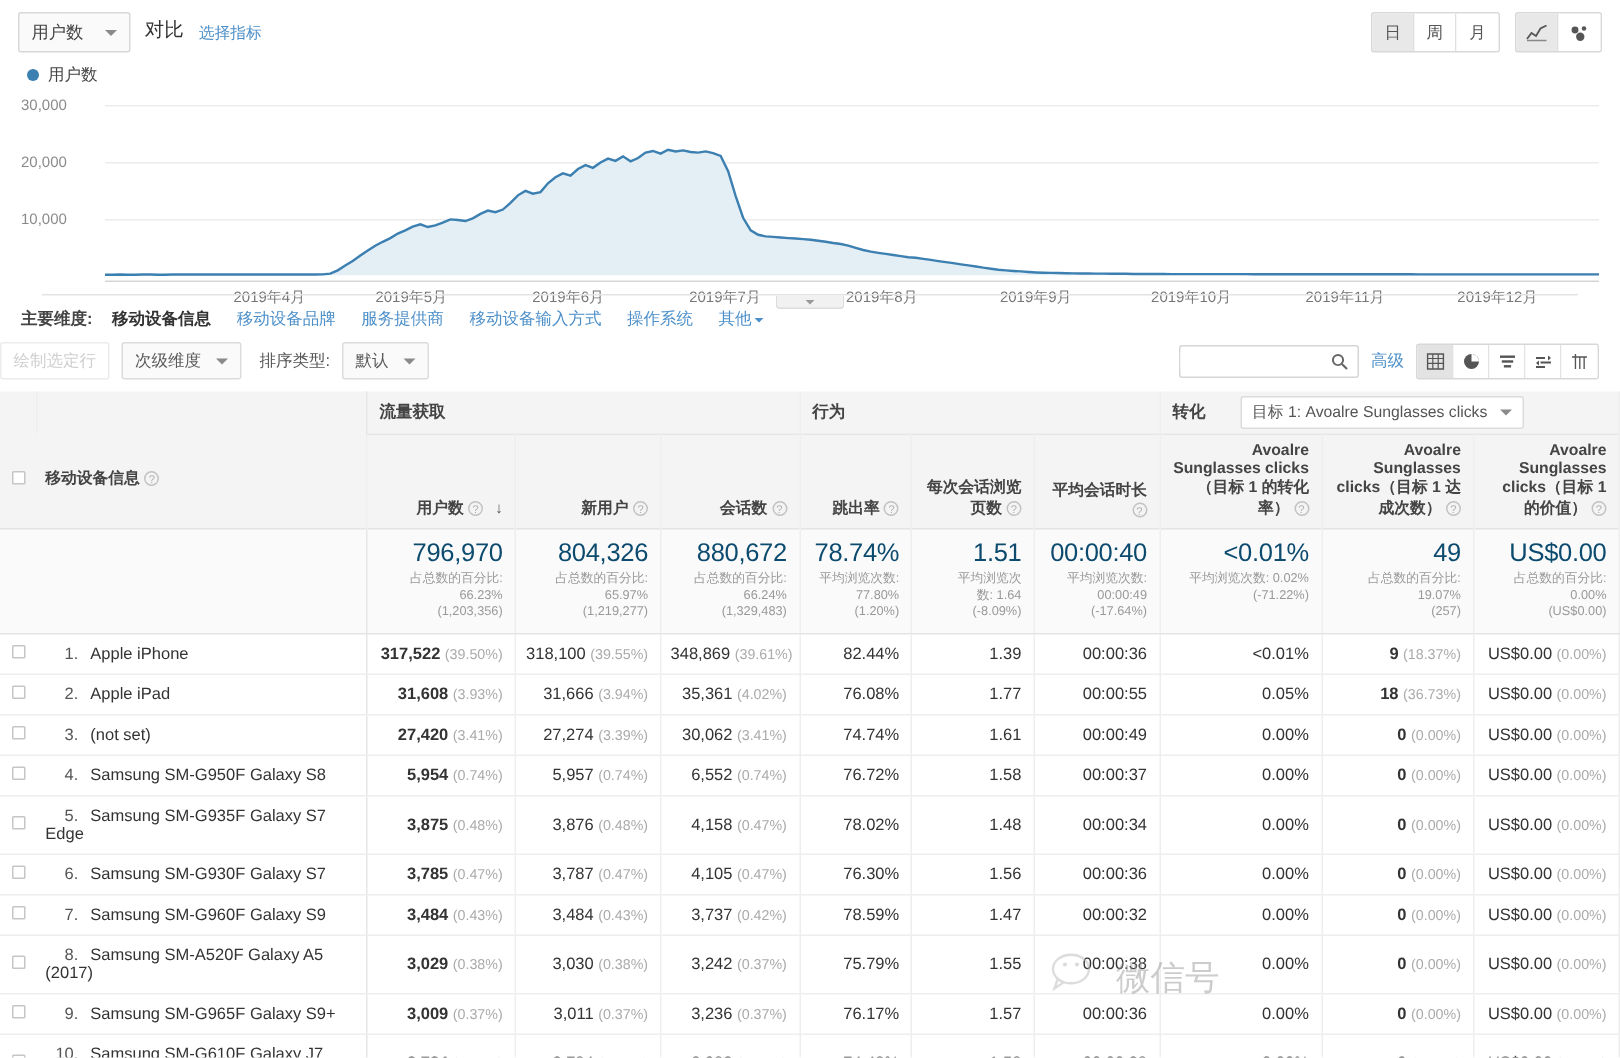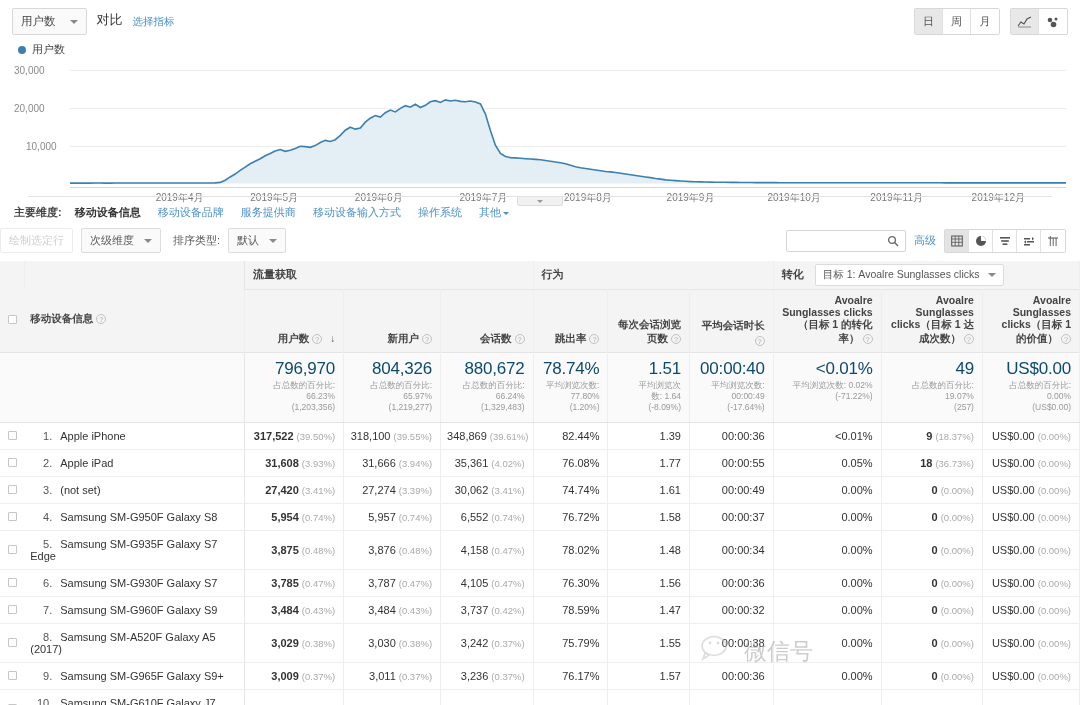--- a/index.html
+++ b/index.html
@@ -91,21 +91,21 @@
   .sumbig { font-size:17px; color:#0c4a6e; font-weight:normal; letter-spacing:-0.2px; }
   .sumsub { font-size:8.5px; color:#999; line-height:1.35; margin-top:1px; }
   .datarow td { padding:7px 8px 7px 6px; text-align:right; font-size:11px; color:#333; border-bottom:1px solid #eee; vertical-align:middle; }
   .datarow td.dimcell { text-align:left; }
   .pct { color:#aaa; font-size:9.5px; margin-left:3px; }
   .bold { font-weight:bold; }
   .cbcell { width:22px; text-align:center !important; border-right:none !important; padding:0 !important; }
   .cb { width:9px;height:9px;border:1px solid #c6c6c6; border-radius:1px; background:#fff; display:inline-block; }
   .idx { display:inline-block; width:22px; text-align:right; color:#555; margin-right:8px; }
   .dimname { color:#333;margin-top:35px; }
-  .gdd { display:inline-flex; align-items:center; gap:8px; border:1px solid #dcdcdc; background:#fff; border-radius:2px; padding:3px 7px; font-size:10.5px; color:#555; font-weight:normal; margin-left:8px; cursor:pointer; }
+  .gdd { display:inline-flex; align-items:center; gap:8px; border:1px solid #dcdcdc; background:#fff; border-radius:2px; padding:3px 7px; font-size:10.5px; color:#555; font-weight:normal; margin-left:20px; cursor:pointer; }
 
   
   .wm { position:absolute; left:700px; top:628px; width:370px; height:52px; pointer-events:none; opacity:.5; }
   .wm .wmtxt { position:absolute; left:44px; top:8px; font-size:23px; color:#9a9a9a; white-space:nowrap; }
   .wm .wmtxt2 { position:absolute; left:126px; top:2px; font-size:30px; color:#bdbdbd; white-space:nowrap; }
 </style>
 </head>
 <body>
 
 <div class="toolbar">
@@ -141,21 +141,21 @@
 </div>
 
 <div class="chart-wrap">
   <div class="legend">
     <span class="dot"></span>
     <span>用户数</span>
   </div>
   <div class="plot">
     <div class="ylab" style="top:2px;">30,000</div>
     <div class="ylab" style="top:40px;">20,000</div>
-    <div class="ylab" style="top:78px;margin-left:12px;">10,000</div>
+    <div class="ylab" style="top:78px;">10,000</div>
     <div class="gridline" style="top:7px;"></div>
     <div class="gridline" style="top:45px;"></div>
     <div class="gridline" style="top:83px;"></div>
     <div class="axis-base"></div>
     <svg class="svgbox" id="chart-svg" preserveAspectRatio="none" viewBox="0 0 1000 121">
         <path d="M0.0 120.6 L5.0 120.6 L10.1 120.5 L15.1 120.6 L20.1 120.6 L25.1 120.5 L30.2 120.5 L35.2 120.6 L40.2 120.6 L45.2 120.5 L50.3 120.5 L55.3 120.5 L60.3 120.5 L65.3 120.5 L70.4 120.5 L75.4 120.5 L80.4 120.5 L85.4 120.5 L90.5 120.5 L95.5 120.5 L100.5 120.5 L105.5 120.5 L110.6 120.5 L115.6 120.5 L120.6 120.5 L125.6 120.5 L130.7 120.5 L135.7 120.5 L140.7 120.5 L145.7 120.4 L150.8 119.9 L155.8 117.7 L160.8 114.4 L165.8 111.5 L170.9 107.8 L175.9 104.5 L180.9 101.2 L185.9 98.6 L191.0 96.1 L196.0 93.1 L201.0 90.9 L206.0 88.4 L211.1 86.9 L216.1 88.7 L221.1 87.6 L226.1 85.8 L231.2 83.6 L236.2 84.0 L241.2 84.7 L246.2 82.9 L251.3 79.9 L256.3 77.7 L261.3 78.8 L266.3 77.0 L271.4 72.6 L276.4 67.5 L281.4 64.5 L286.4 66.4 L291.5 65.3 L296.5 59.4 L301.5 55.4 L306.5 52.8 L311.6 54.3 L316.6 49.9 L321.6 47.3 L326.6 49.1 L331.7 45.5 L336.7 42.9 L341.7 44.4 L346.7 41.4 L351.8 44.7 L356.8 42.5 L361.8 38.9 L366.8 37.8 L371.9 39.6 L376.9 37.0 L381.9 38.1 L386.9 37.4 L392.0 38.5 L397.0 38.9 L402.0 38.1 L407.0 39.2 L412.1 41.1 L417.1 51.3 L422.1 67.8 L427.1 82.5 L432.2 90.9 L437.2 93.9 L442.2 95.0 L447.2 95.3 L452.3 95.7 L457.3 96.1 L462.3 96.4 L467.3 96.8 L472.4 97.2 L477.4 97.9 L482.4 98.6 L487.4 99.4 L492.5 100.1 L497.5 101.2 L502.5 102.7 L507.5 104.1 L512.6 105.2 L517.6 106.0 L522.6 106.7 L527.6 107.4 L532.7 108.2 L537.7 108.9 L542.7 109.3 L547.7 110.0 L552.8 110.7 L557.8 111.5 L562.8 112.2 L567.8 112.9 L572.9 113.7 L577.9 114.4 L582.9 115.1 L587.9 115.9 L593.0 116.6 L598.0 117.3 L603.0 117.7 L608.0 118.1 L613.1 118.4 L618.1 118.8 L623.1 119.1 L628.1 119.3 L633.2 119.4 L638.2 119.5 L643.2 119.6 L648.2 119.7 L653.3 119.8 L658.3 119.8 L663.3 119.9 L668.3 119.9 L673.4 120.0 L678.4 120.0 L683.4 120.0 L688.4 120.1 L693.5 120.1 L698.5 120.1 L703.5 120.1 L708.5 120.1 L713.6 120.2 L718.6 120.2 L723.6 120.2 L728.6 120.2 L733.7 120.2 L738.7 120.2 L743.7 120.2 L748.7 120.2 L753.8 120.2 L758.8 120.2 L763.8 120.2 L768.8 120.3 L773.9 120.3 L778.9 120.3 L783.9 120.3 L788.9 120.3 L794.0 120.3 L799.0 120.3 L804.0 120.3 L809.0 120.3 L814.1 120.3 L819.1 120.3 L824.1 120.3 L829.1 120.3 L834.2 120.3 L839.2 120.3 L844.2 120.3 L849.2 120.3 L854.3 120.3 L859.3 120.3 L864.3 120.3 L869.3 120.3 L874.4 120.3 L879.4 120.4 L884.4 120.4 L889.4 120.4 L894.5 120.4 L899.5 120.4 L904.5 120.4 L909.5 120.4 L914.6 120.4 L919.6 120.4 L924.6 120.4 L929.6 120.4 L934.7 120.4 L939.7 120.4 L944.7 120.4 L949.7 120.4 L954.8 120.4 L959.8 120.4 L964.8 120.4 L969.8 120.4 L974.9 120.4 L979.9 120.4 L984.9 120.4 L989.9 120.4 L995.0 120.4 L1000.0 120.4 L1000 121 L0 121 Z" fill="#e4eef5"></path>
         <path d="M0.0 120.6 L5.0 120.6 L10.1 120.5 L15.1 120.6 L20.1 120.6 L25.1 120.5 L30.2 120.5 L35.2 120.6 L40.2 120.6 L45.2 120.5 L50.3 120.5 L55.3 120.5 L60.3 120.5 L65.3 120.5 L70.4 120.5 L75.4 120.5 L80.4 120.5 L85.4 120.5 L90.5 120.5 L95.5 120.5 L100.5 120.5 L105.5 120.5 L110.6 120.5 L115.6 120.5 L120.6 120.5 L125.6 120.5 L130.7 120.5 L135.7 120.5 L140.7 120.5 L145.7 120.4 L150.8 119.9 L155.8 117.7 L160.8 114.4 L165.8 111.5 L170.9 107.8 L175.9 104.5 L180.9 101.2 L185.9 98.6 L191.0 96.1 L196.0 93.1 L201.0 90.9 L206.0 88.4 L211.1 86.9 L216.1 88.7 L221.1 87.6 L226.1 85.8 L231.2 83.6 L236.2 84.0 L241.2 84.7 L246.2 82.9 L251.3 79.9 L256.3 77.7 L261.3 78.8 L266.3 77.0 L271.4 72.6 L276.4 67.5 L281.4 64.5 L286.4 66.4 L291.5 65.3 L296.5 59.4 L301.5 55.4 L306.5 52.8 L311.6 54.3 L316.6 49.9 L321.6 47.3 L326.6 49.1 L331.7 45.5 L336.7 42.9 L341.7 44.4 L346.7 41.4 L351.8 44.7 L356.8 42.5 L361.8 38.9 L366.8 37.8 L371.9 39.6 L376.9 37.0 L381.9 38.1 L386.9 37.4 L392.0 38.5 L397.0 38.9 L402.0 38.1 L407.0 39.2 L412.1 41.1 L417.1 51.3 L422.1 67.8 L427.1 82.5 L432.2 90.9 L437.2 93.9 L442.2 95.0 L447.2 95.3 L452.3 95.7 L457.3 96.1 L462.3 96.4 L467.3 96.8 L472.4 97.2 L477.4 97.9 L482.4 98.6 L487.4 99.4 L492.5 100.1 L497.5 101.2 L502.5 102.7 L507.5 104.1 L512.6 105.2 L517.6 106.0 L522.6 106.7 L527.6 107.4 L532.7 108.2 L537.7 108.9 L542.7 109.3 L547.7 110.0 L552.8 110.7 L557.8 111.5 L562.8 112.2 L567.8 112.9 L572.9 113.7 L577.9 114.4 L582.9 115.1 L587.9 115.9 L593.0 116.6 L598.0 117.3 L603.0 117.7 L608.0 118.1 L613.1 118.4 L618.1 118.8 L623.1 119.1 L628.1 119.3 L633.2 119.4 L638.2 119.5 L643.2 119.6 L648.2 119.7 L653.3 119.8 L658.3 119.8 L663.3 119.9 L668.3 119.9 L673.4 120.0 L678.4 120.0 L683.4 120.0 L688.4 120.1 L693.5 120.1 L698.5 120.1 L703.5 120.1 L708.5 120.1 L713.6 120.2 L718.6 120.2 L723.6 120.2 L728.6 120.2 L733.7 120.2 L738.7 120.2 L743.7 120.2 L748.7 120.2 L753.8 120.2 L758.8 120.2 L763.8 120.2 L768.8 120.3 L773.9 120.3 L778.9 120.3 L783.9 120.3 L788.9 120.3 L794.0 120.3 L799.0 120.3 L804.0 120.3 L809.0 120.3 L814.1 120.3 L819.1 120.3 L824.1 120.3 L829.1 120.3 L834.2 120.3 L839.2 120.3 L844.2 120.3 L849.2 120.3 L854.3 120.3 L859.3 120.3 L864.3 120.3 L869.3 120.3 L874.4 120.3 L879.4 120.4 L884.4 120.4 L889.4 120.4 L894.5 120.4 L899.5 120.4 L904.5 120.4 L909.5 120.4 L914.6 120.4 L919.6 120.4 L924.6 120.4 L929.6 120.4 L934.7 120.4 L939.7 120.4 L944.7 120.4 L949.7 120.4 L954.8 120.4 L959.8 120.4 L964.8 120.4 L969.8 120.4 L974.9 120.4 L979.9 120.4 L984.9 120.4 L989.9 120.4 L995.0 120.4 L1000.0 120.4 " fill="none" stroke="#3c7fb1" stroke-width="1.6" vector-effect="non-scaling-stroke"></path>
       </svg>
   </div>
   <div class="xaxis">

